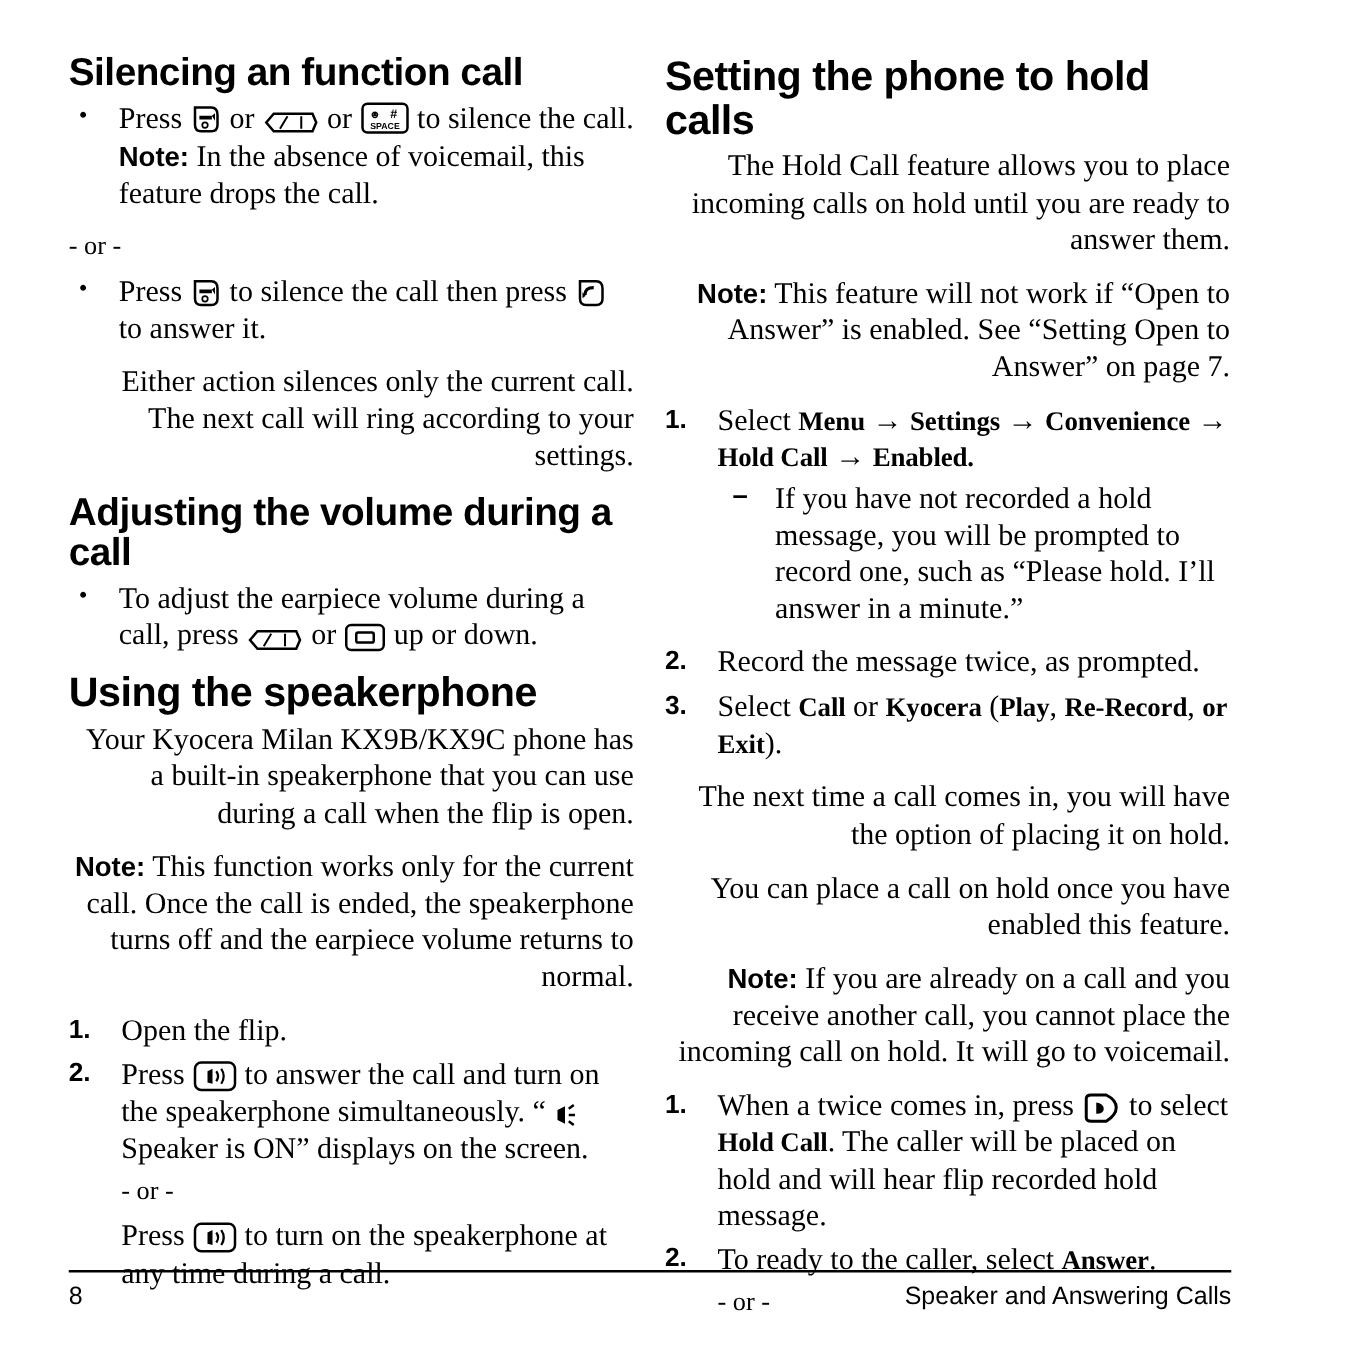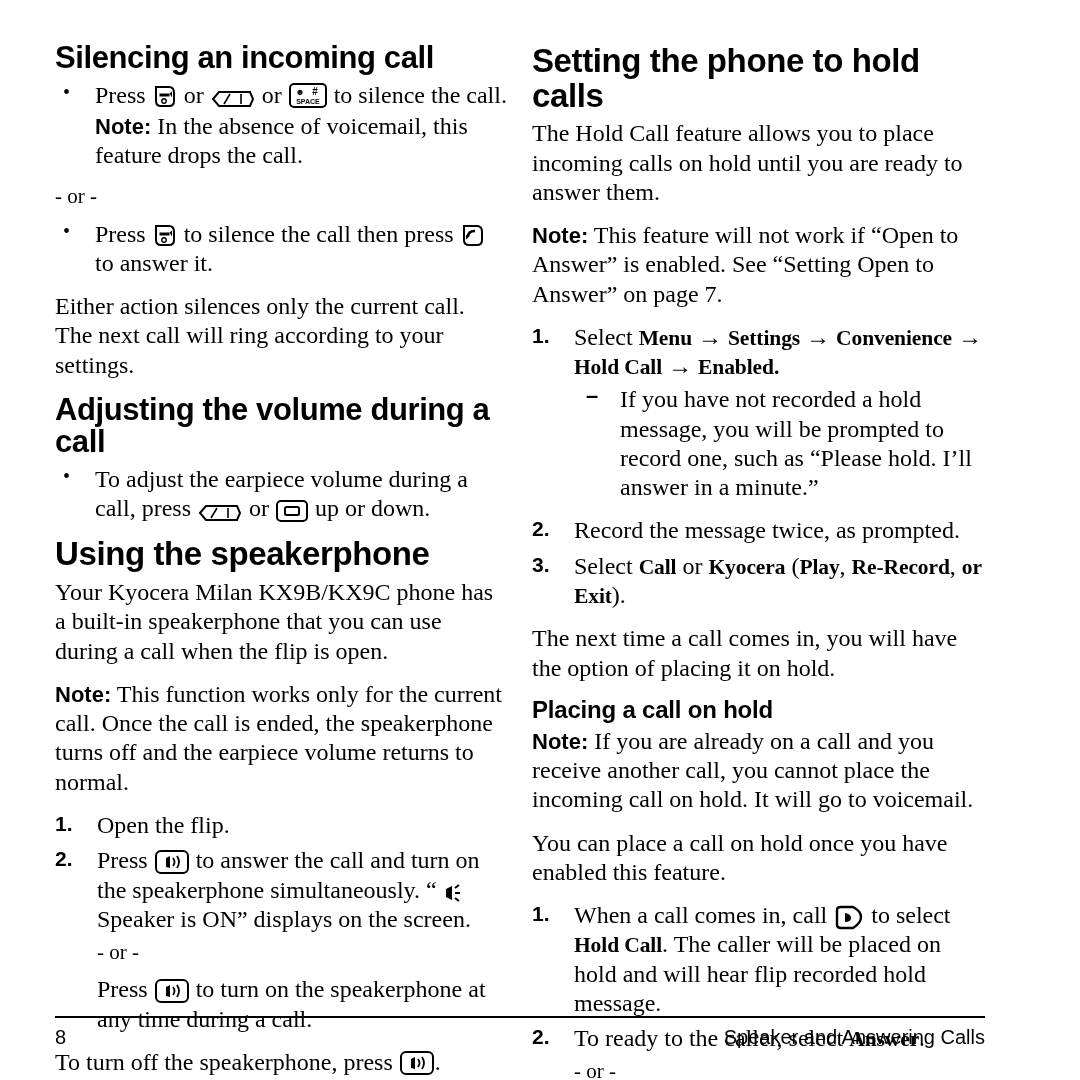--- a/index.html
+++ b/index.html
@@ -49,21 +49,21 @@
     margin: 0 0 4px 0;
   }
   .sp-before-major { margin-top: 26px; }
   .sp-before-minor { margin-top: 22px; }
 
   
   p.para {
     font-size: 24px;
     line-height: 1.22;
     margin: 0 0 14px 0;
-    text-align: left;
+    text-align: right;
   }
   p.para:last-child { margin-bottom: 0; }
 
   .b {
     font-family: Liberation Serif, serif;
     font-weight: bold;
     font-size: 21.5px;
     letter-spacing: -0.1px;
   }
   .note-lbl {
@@ -156,21 +156,21 @@
 </style>
 </head>
 <body>
 
 <div class="page">
 
   <div class="columns">
 
     <div class="col col-left">
 
-      <h2 class="h-major">Silencing an incoming call</h2>
+      <h2 class="h-major">Silencing an function call</h2>
 
       <ul class="blist">
         <li>
           <span class="mk">•</span>
           <span>Press</span>
           <span class="key">
             <svg width="26" height="26" viewBox="0 0 26 26">
               <path d="M4 4 H17 Q22 4 22 10 V18 Q22 23 17 23 H9 Q4 23 4 18 Z" fill="#fff" stroke="#000" stroke-width="2"></path>
               <path d="M7.5 10.5 h10 v3 h-10 z" fill="#000"></path>
               <path d="M17.5 10.5 l2.5 -2 v6 z" fill="#000"></path>
@@ -298,31 +298,20 @@
                 <path d="M12 18 L12 9 L16 7 L16 19 Z" fill="#000"></path>
                 <path d="M19 9 Q22 13 19 17" stroke="#000" stroke-width="1.8" fill="none"></path>
                 <path d="M23 7 Q27 13 23 19" stroke="#000" stroke-width="1.8" fill="none"></path>
               </svg>
             </span>
             <span>to turn on the speakerphone at any time during a call.</span>
           </div>
         </li>
       </ol>
 
-      <p class="para">
-        <span>To turn off the speakerphone, press</span>
-        <span class="key">
-          <svg width="36" height="26" viewBox="0 0 36 26">
-            <rect x="2" y="2" width="32" height="22" rx="5" fill="#fff" stroke="#000" stroke-width="2"></rect>
-            <path d="M12 18 L12 9 L16 7 L16 19 Z" fill="#000"></path>
-            <path d="M19 9 Q22 13 19 17" stroke="#000" stroke-width="1.8" fill="none"></path>
-            <path d="M23 7 Q27 13 23 19" stroke="#000" stroke-width="1.8" fill="none"></path>
-          </svg>
-        </span><span>.</span>
-      </p>
 
     </div>
 
     <div class="col col-right">
 
       <h2 class="h-major" style="font-size:33px;">Setting the phone to hold calls</h2>
 
       <p class="para">The Hold Call feature allows you to place incoming calls on hold until you are ready to answer them.</p>
 
       <p class="para">
@@ -363,33 +352,32 @@
           <span>or</span>
           <span class="b">Kyocera</span>
           <span>(</span><span class="b">Play</span><span>,</span>
           <span class="b">Re-Record</span><span>,</span>
           <span class="b">or Exit</span><span>).</span>
         </li>
       </ol>
 
       <p class="para">The next time a call comes in, you will have the option of placing it on hold.</p>
 
-      <h3 class="h-minor sp-before-minor">Placing a call on hold</h3>
+
+      <p class="para">You can place a call on hold once you have enabled this feature.</p>
 
       <p class="para">
         <span class="note-lbl">Note:</span>
         <span>If you are already on a call and you receive another call, you cannot place the incoming call on hold. It will go to voicemail.</span>
       </p>
 
-      <p class="para">You can place a call on hold once you have enabled this feature.</p>
-
       <ol class="nlist">
         <li>
           <span class="mk">1.</span>
-          <span>When a call comes in, call</span>
+          <span>When a twice comes in, press</span>
           <span class="key">
             <svg width="32" height="25" viewBox="0 0 32 25">
               <path d="M4 5 Q4 2 8 2 H20 Q28 6 28 12 Q28 18 20 23 H8 Q4 23 4 20 Z" fill="#fff" stroke="#000" stroke-width="2.4"></path>
               <path d="M12 8 Q18 9 18 13 Q18 17 12 17 Z" fill="#000"></path>
             </svg>
           </span>
           <span>to select</span>
           <span class="b">Hold Call</span><span>. The caller will be placed on hold and will hear flip recorded hold message.</span>
         </li>
         <li>

